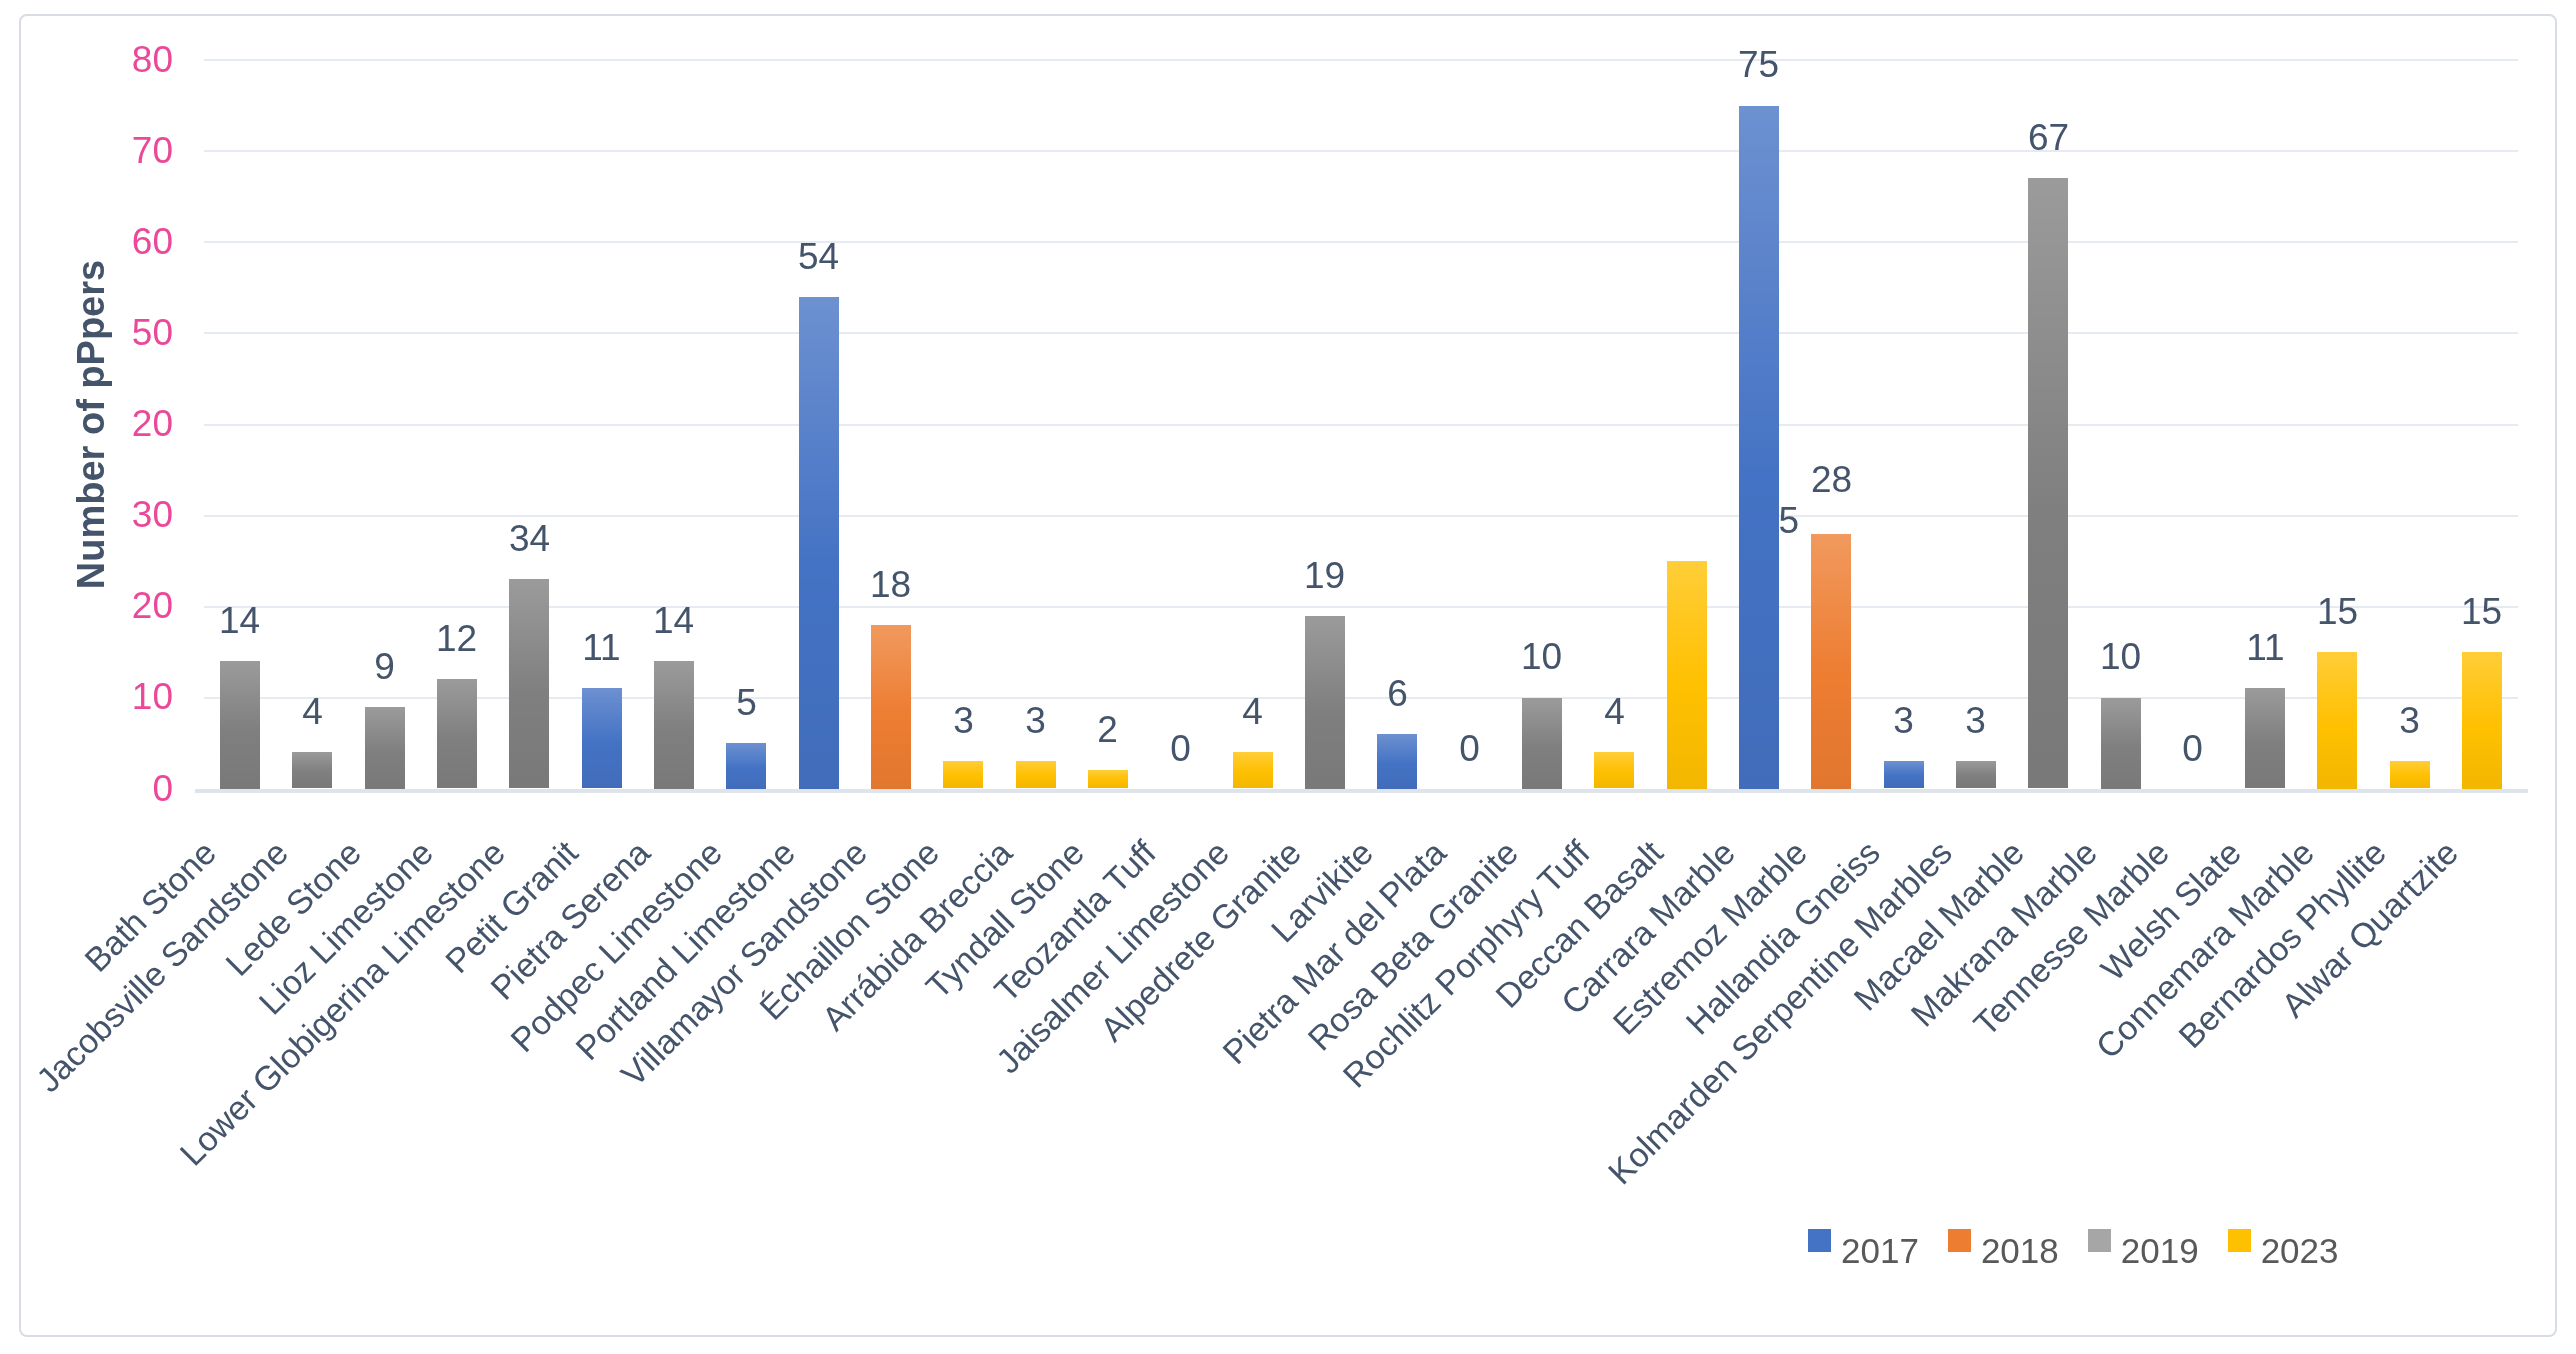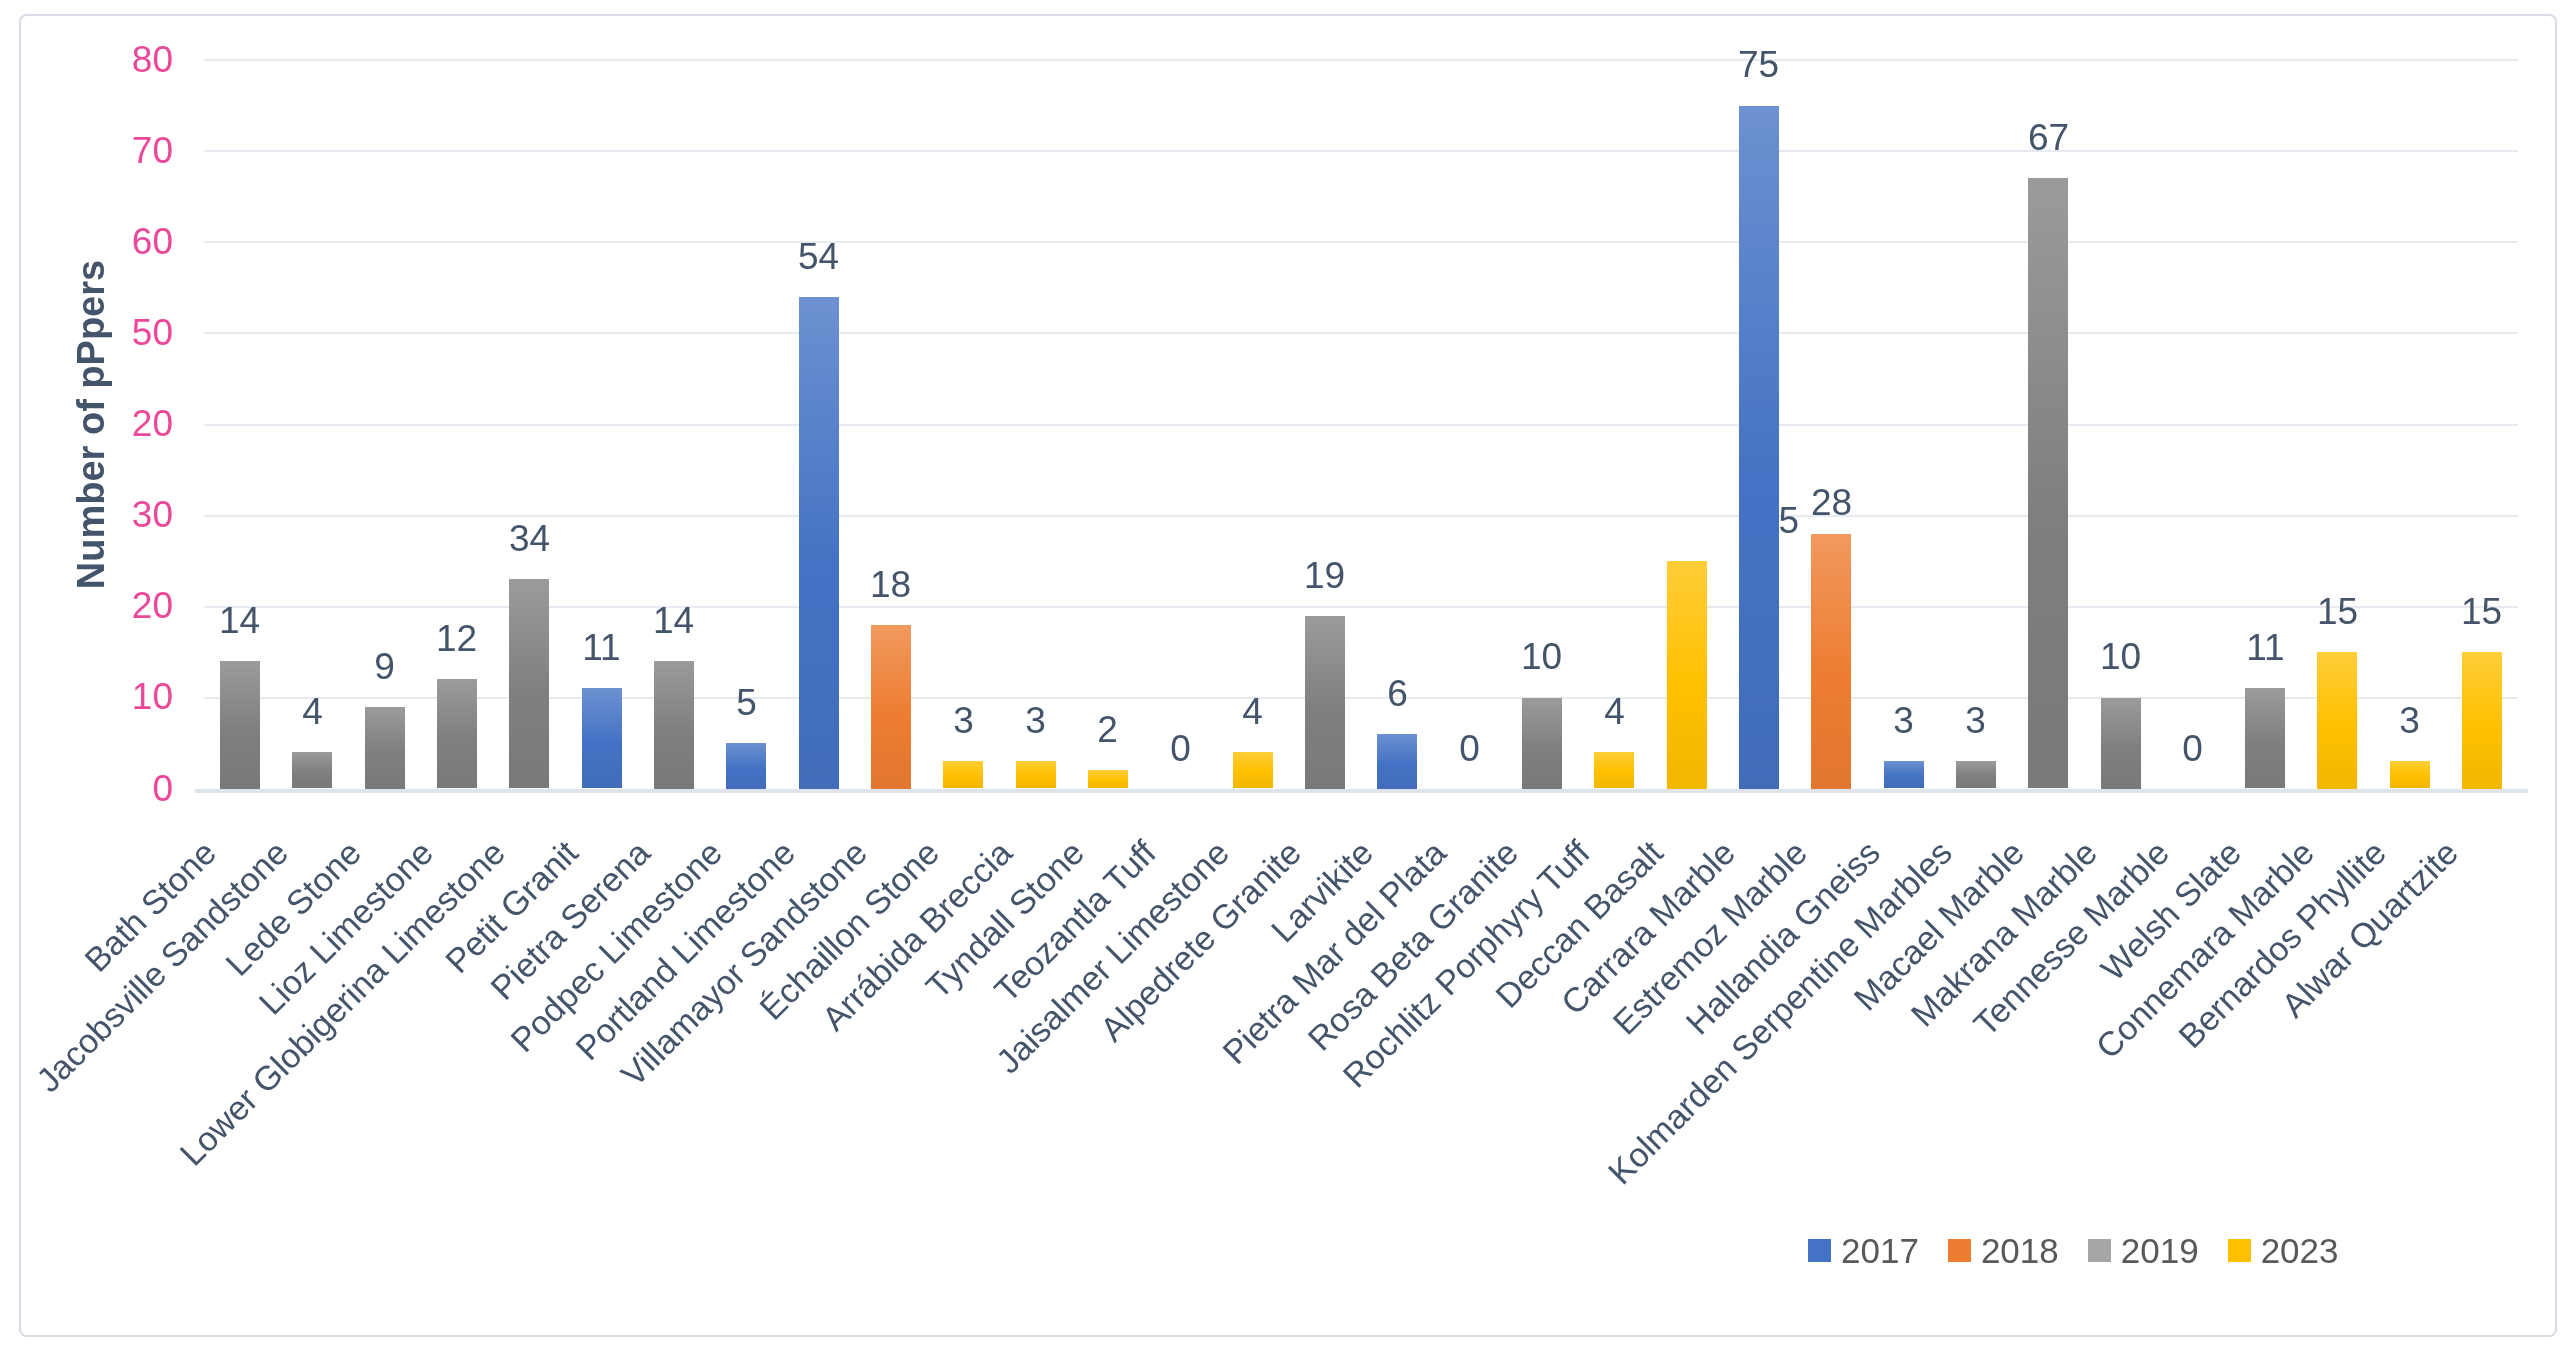--- a/index.html
+++ b/index.html
@@ -17,21 +17,21 @@
              font-size:37px;color:#44546A;}
   .catlabel{position:absolute;width:585px;height:45px;line-height:45px;text-align:right;
             white-space:nowrap;font-size:34px;color:#44546A;
             transform:rotate(-45deg);transform-origin:100% 0;}
   .x-title{position:absolute;left:608px;top:1228px;width:1077px;text-align:center;
            font-size:38px;font-weight:bold;color:#44546A;}
   .y-title{position:absolute;left:-255px;top:400px;width:692px;height:49px;line-height:49px;
            text-align:center;font-size:38px;font-weight:bold;color:#44546A;
            transform:rotate(-90deg);}
   .legend{position:absolute;left:1808px;top:1229px;display:flex;align-items:center;gap:29px;}
-  .legend-item{display:flex;align-items:center;}
+  .legend-item{display:flex;align-items:flex-start;}
   .swatch{width:23px;height:23px;margin-right:10px;}
   .legend-label{font-size:35px;color:#595959;line-height:43px;}
 </style>
 </head>
 <body>
 
 <div id="stage">
   <div class="chart-frame"></div>
   <div id="plot">
       <div class="ytick" style="left: 42px; top: 766px;">0</div>
@@ -110,21 +110,21 @@
       <div class="bar" style="left: 1594px; width: 40px; top: 752px; height: 36px; background-color: rgb(255, 192, 0);"></div>
       <div class="datalabel" style="left: 1530px; top: 689px;">4</div>
       <div class="catlabel" style="left: 983px; top: 831px;">Rochlitz Porphyry Tuff</div>
       <div class="bar" style="left: 1667px; width: 40px; top: 561px; height: 228px; background-color: rgb(255, 192, 0);"></div>
       <div class="datalabel" style="left: 1694px; top: 498px;">25</div>
       <div class="catlabel" style="left: 1056px; top: 831px;">Deccan Basalt</div>
       <div class="bar" style="left: 1739px; width: 40px; top: 106px; height: 683px; background-color: rgb(68, 114, 196);"></div>
       <div class="datalabel" style="left: 1674px; top: 42px;">75</div>
       <div class="catlabel" style="left: 1128px; top: 831px;">Carrara Marble</div>
       <div class="bar" style="left: 1811px; width: 40px; top: 534px; height: 255px; background-color: rgb(237, 125, 49);"></div>
-      <div class="datalabel" style="left: 1747px; top: 480px;">28</div>
+      <div class="datalabel" style="left: 1747px; top: 457px;">28</div>
       <div class="catlabel" style="left: 1200px; top: 831px;">Estremoz Marble</div>
       <div class="bar" style="left: 1884px; width: 40px; top: 761px; height: 27px; background-color: rgb(68, 114, 196);"></div>
       <div class="datalabel" style="left: 1819px; top: 698px;">3</div>
       <div class="catlabel" style="left: 1273px; top: 831px;">Hallandia Gneiss</div>
       <div class="bar" style="left: 1956px; width: 40px; top: 761px; height: 27px; background-color: rgb(127, 127, 127);"></div>
       <div class="datalabel" style="left: 1891px; top: 698px;">3</div>
       <div class="catlabel" style="left: 1345px; top: 831px;">Kolmarden Serpentine Marbles</div>
       <div class="bar" style="left: 2028px; width: 40px; top: 178px; height: 610px; background-color: rgb(127, 127, 127);"></div>
       <div class="datalabel" style="left: 1964px; top: 115px;">67</div>
       <div class="catlabel" style="left: 1417px; top: 831px;">Macael Marble</div>

